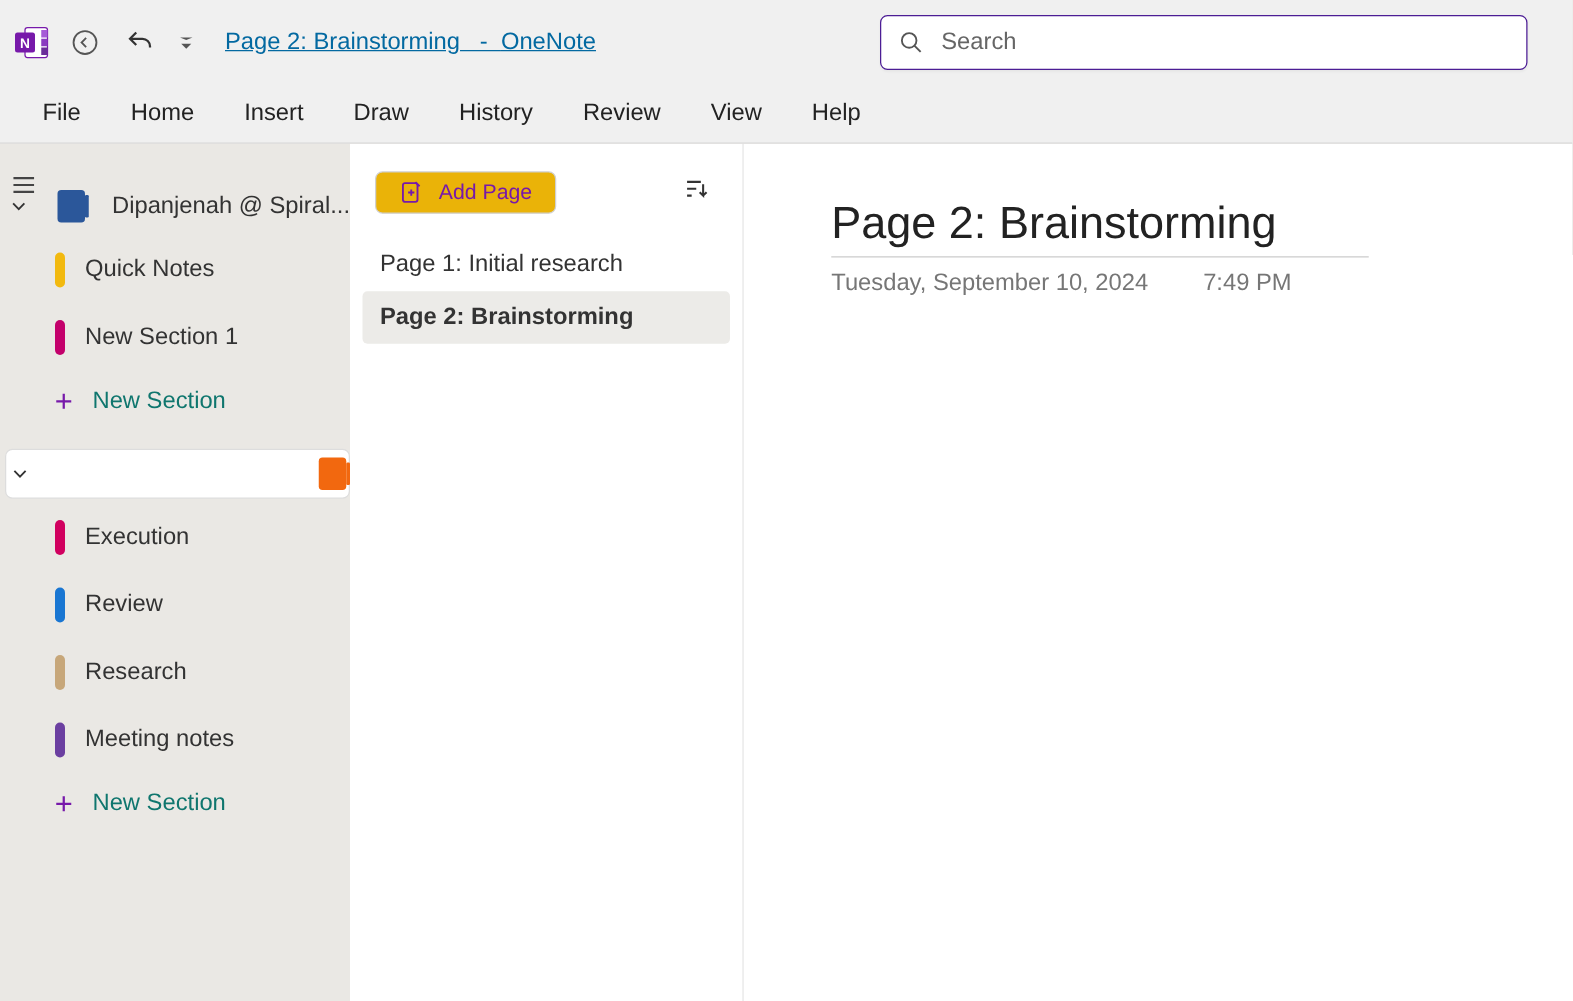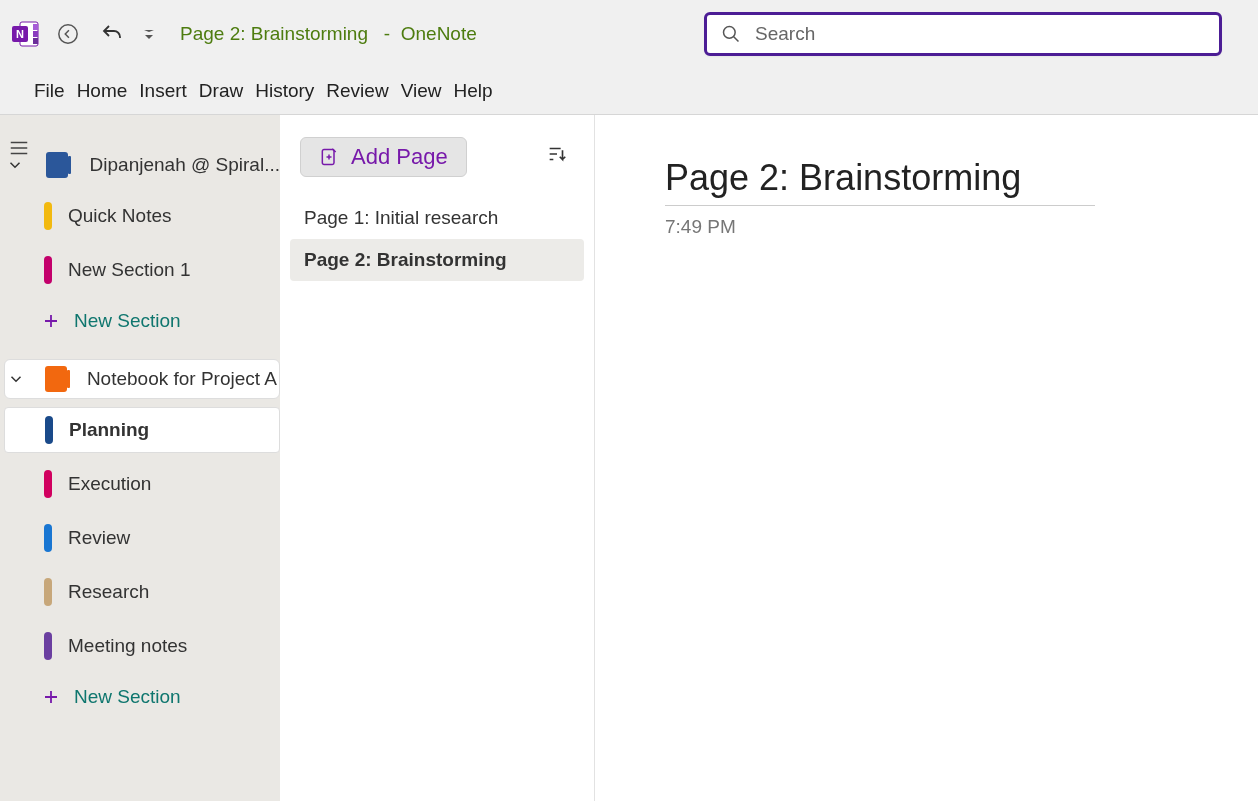--- a/index.html
+++ b/index.html
@@ -12,34 +12,34 @@
   display: flex; flex-direction: column;
 }
 .titlebar {
   height: 68px; display: flex; align-items: center;
   background: #f0f0f0; padding: 0 10px; gap: 8px;
 }
 .app-icon {
   width: 32px; height: 32px; display: flex; align-items: center; justify-content: center;
 }
 .tb-btn { width: 36px; height: 36px; display:flex; align-items:center; justify-content:center; cursor:pointer; border-radius:4px; }
-.doc-title { font-size: 19px; color: #4d7c0f; margin-left: 12px; }
+.doc-title { font-size: 19px; color: #0369a1; margin-left: 12px; text-decoration: underline; }
 .search-wrap {
   margin-left: auto; margin-right: 26px;
   width: 518px; height: 44px;
-  background: #fff; border: 3px solid #4c1d95; border-radius: 6px;
+  background: #fff; border: 1px solid #4c1d95; border-radius: 6px;
   display:flex; align-items:center; padding: 0 14px; gap: 14px;
   box-shadow: 0 1px 2px rgba(0,0,0,.04);
 }
 .search-wrap input {
   flex:1; border:none; outline:none; font-size:19px; background:transparent; color:#333;
 }
 .search-wrap input::placeholder{ color:#666; }
 .menubar {
-  height: 47px; display:flex; align-items:center; 
+  height: 47px; display:flex; align-items:center; gap:28px;
   padding: 0 28px; border-bottom:1px solid #d6d6d6; background:#f0f0f0;
   font-size: 19px; color:#222;
 }
 .menubar .menu-item { cursor:pointer; padding: 4px 6px; border-radius:4px; }
 .workspace { flex:1; display:flex; background:#eae8e4; overflow:hidden; }
 .hamburger-strip { width: 40px; padding-top: 22px; display:flex; justify-content:flex-start; padding-left: 8px;}
 .hamburger { width:24px; height:24px; cursor:pointer; }
 .sidebar { width: 240px; padding-top: 30px; display:flex; flex-direction:column; gap:8px; }
 .notebook-header {
   display:flex; align-items:center; height:40px; padding-left:4px; gap:10px; cursor:pointer; font-size:19px; color:#333;
@@ -63,21 +63,21 @@
 }
 .plus { width:18px; height:18px; }
 .pages-panel {
   width:315px; background:#fff; border-right:1px solid #e2e2e2;
   display:flex; flex-direction:column; padding-top:22px;
 }
 .pages-top { display:flex; align-items:center; gap:10px; padding:0 20px 20px 20px; }
 .add-page-btn {
   display:flex; align-items:center; gap:12px;
   border:1px solid #d0d0d0; border-radius:6px; padding:6px 18px;
-  color:#7719aa; font-size:22px; cursor:pointer; background:#e5e5e5;text-align:center;
+  color:#7719aa; font-size:17px; cursor:pointer; background:#eab308;text-align:center;
 }
 .sort-btn { margin-left:auto; width:28px; height:28px; cursor:pointer; }
 .page-item {
   padding:10px 24px; font-size:19px; color:#333; cursor:pointer;
 }
 .page-item.selected { background:#ecebe8; font-weight:600; border-radius:4px; margin:0 10px; padding:10px 14px;}
 .canvas { flex:1; background:#fff; padding:40px 70px; }
 .page-title-input {
   font-size:36px; font-weight:400; color:#222; border:none; outline:none;
   border-bottom:1px solid #ccc; padding:2px 0 6px 0; width:430px;
@@ -181,25 +181,20 @@
       <span>New Section</span>
     </div>
 
     <div class="notebook-header selected" style="margin-top:10px;border:1px solid #ddd;padding:6px 2px;">
       <span class="chev">
         <svg width="18" height="18" viewBox="0 0 24 24" fill="none" stroke="#333" stroke-width="2">
             <path d="M6 9l6 6 6-6"></path>
           </svg>
       </span>
       <span class="nb-icon" style="background:#f2680f"></span>
-      <span>Notebook for Project A</span>
-    </div>
-    <div class="section-row selected">
-      <span class="tab" style="background:#1a4a8a"></span>
-      <span>Planning</span>
     </div>
     <div class="section-row">
       <span class="tab" style="background:#d1005f"></span>
       <span>Execution</span>
     </div>
     <div class="section-row">
       <span class="tab" style="background:#1976d2"></span>
       <span>Review</span>
     </div>
     <div class="section-row">
@@ -238,17 +233,18 @@
           </svg>
       </div>
     </div>
     <div class="page-item">Page 1: Initial research</div>
     <div class="page-item selected">Page 2: Brainstorming</div>
   </div>
 
   <div class="canvas">
     <input class="page-title-input" value="Page 2: Brainstorming" style="">
     <div class="page-meta">
+      <span>Tuesday, September 10, 2024</span>
       <span>7:49 PM</span>
     </div>
   </div>
 
 </div>
 
 </body></html>

